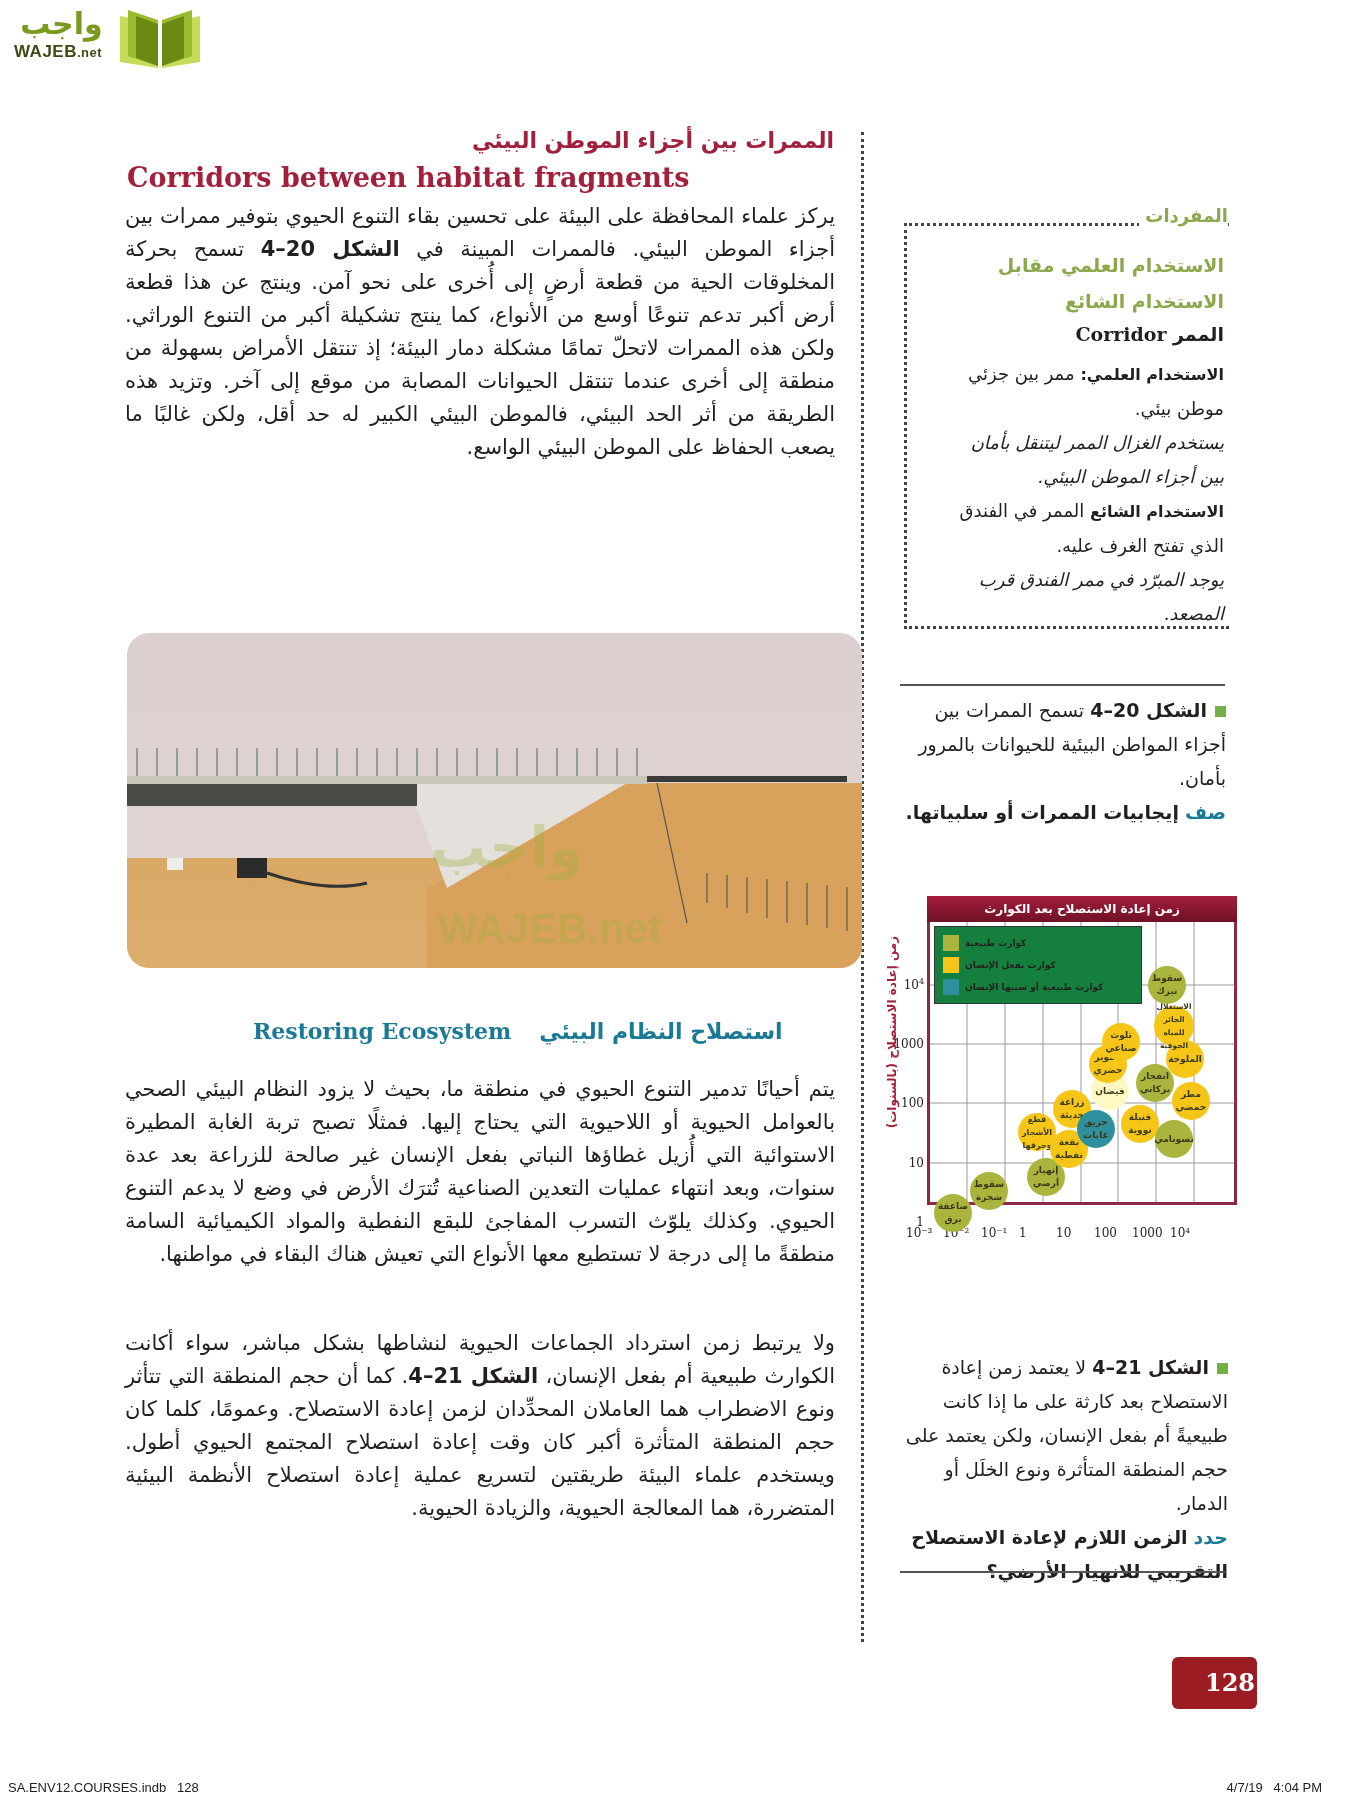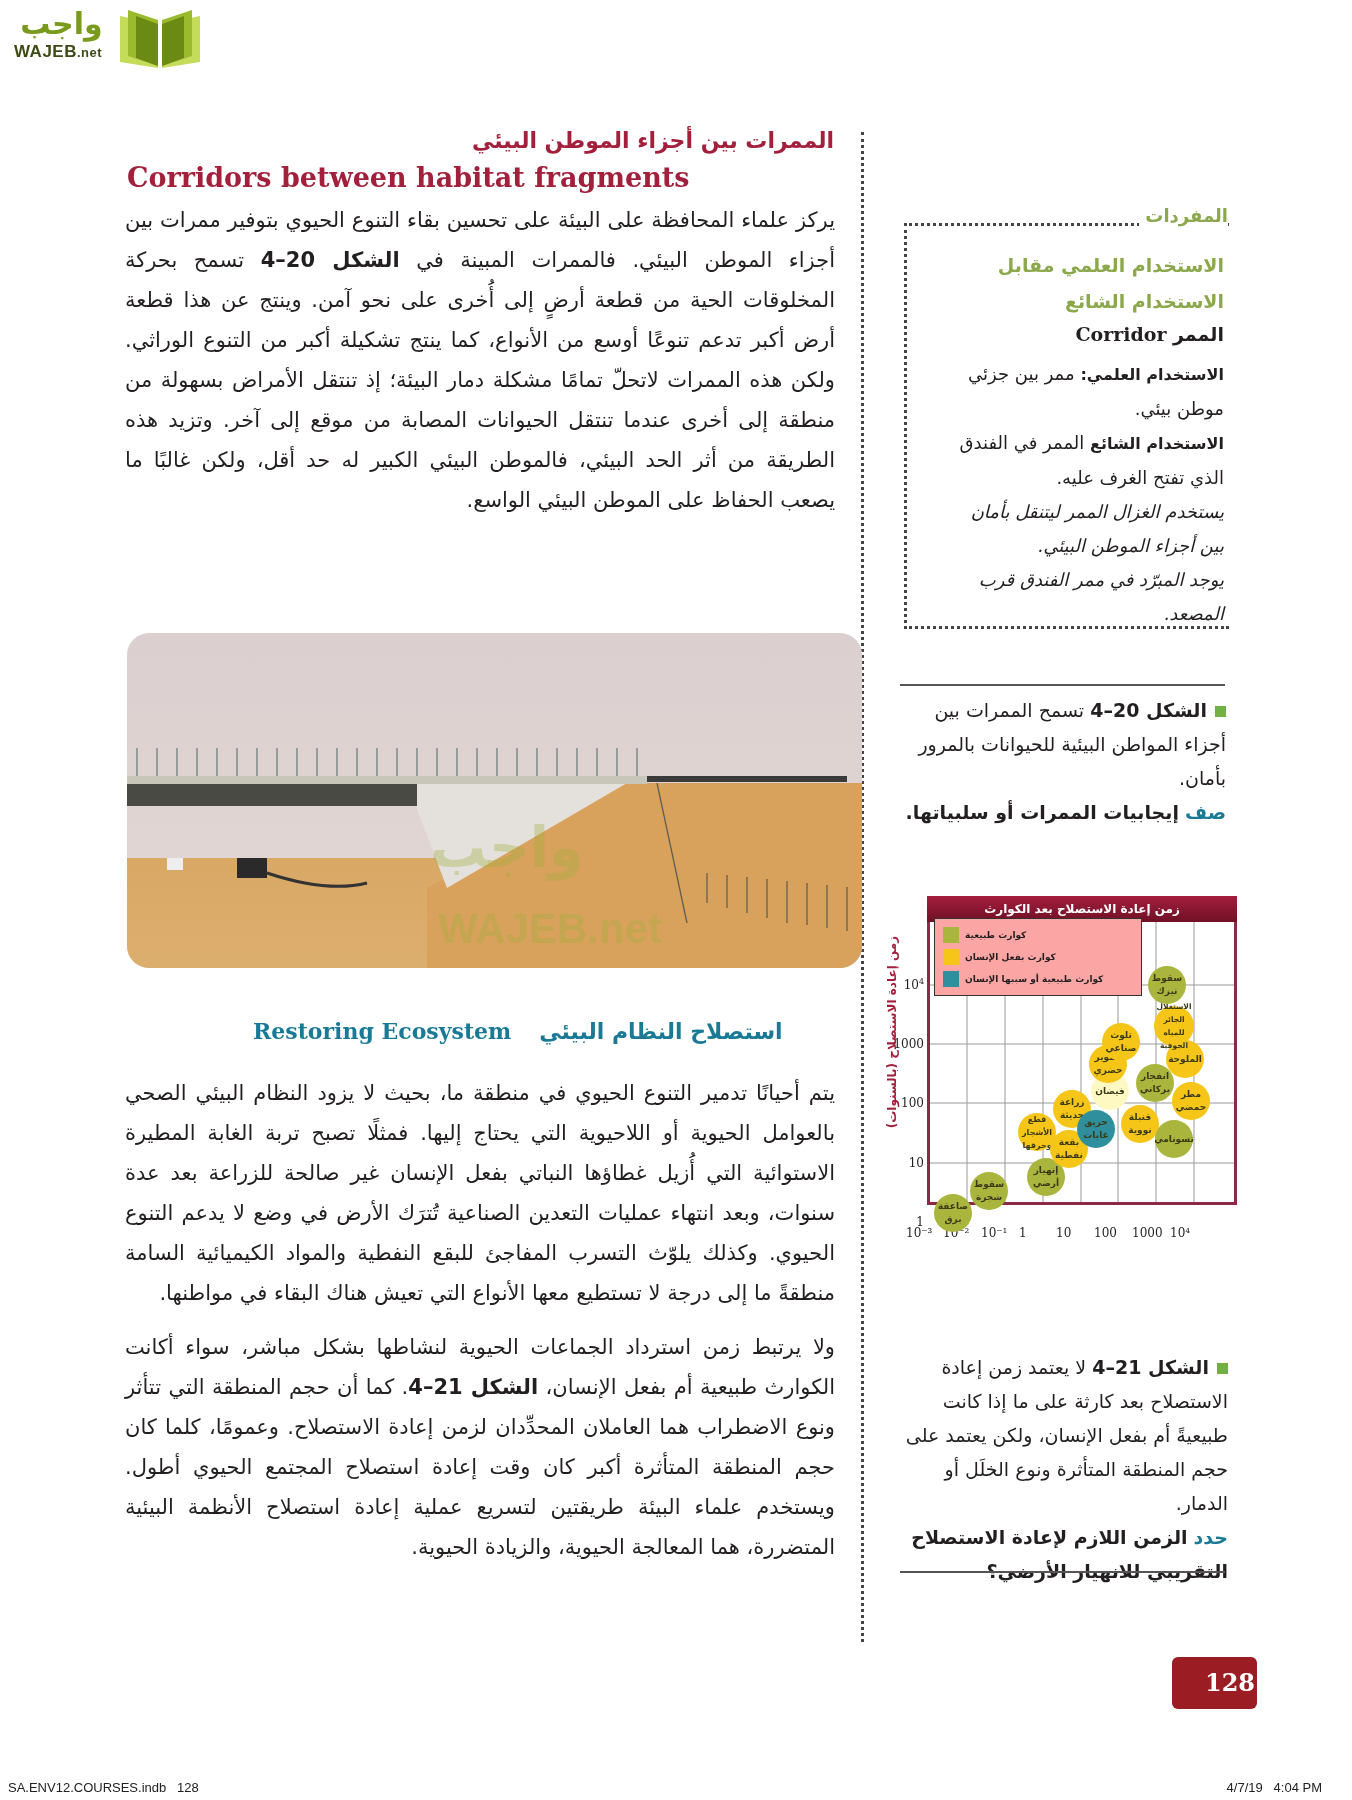--- a/index.html
+++ b/index.html
@@ -6,21 +6,21 @@
   body{width:1352px;height:1800px;position:relative;overflow:hidden;font-family:"DejaVu Sans",sans-serif;color:#231f20;}
   .abs{position:absolute;}
   .rtl{direction:rtl;text-align:right;}
   .logo{left:14px;top:6px;width:175px;height:60px;}
   .logo-ar{position:absolute;left:0;top:0;font-size:30px;font-weight:bold;color:#7a9a1e;direction:rtl;width:95px;text-align:center;line-height:36px;}
   .logo-en{position:absolute;left:0;top:36px;font-size:17px;font-weight:bold;color:#3d4a14;font-family:"Liberation Sans",sans-serif;letter-spacing:0.5px;}
   .logo-en small{font-size:13px;}
   .logo-book{position:absolute;left:104px;top:0;width:84px;height:62px;}
   .sec-title-ar{right:518px;top:128px;font-size:22px;font-weight:bold;color:#a3203c;}
   .sec-title-en{left:127px;top:162px;font-size:27px;font-weight:bold;color:#a3203c;font-family:"DejaVu Serif",serif;}
-  .para{font-size:21px;line-height:40px;color:#231f20;text-align:justify;text-align-last:right;}
+  .para{font-size:21px;line-height:33px;color:#231f20;text-align:justify;text-align-last:right;}
   .para b{font-weight:bold;}
   .p1{left:125px;top:200px;width:710px;}
   .col-divider{left:861px;top:132px;width:0;height:1510px;border-left:3px dotted #444;}
   .vocab{left:898px;top:205px;width:330px;height:420px;}
   .vocab-frame{position:absolute;left:6px;top:18px;width:322px;height:400px;border-left:3px dotted #444;border-top:3px dotted #444;border-bottom:3px dotted #444;}
   .vocab-head{position:absolute;right:0;top:0;background:#fff;padding-left:6px;font-size:18px;font-weight:bold;color:#8ca84c;}
   .vocab-sub{position:absolute;right:4px;top:42px;width:300px;font-size:19px;font-weight:bold;color:#8ca84c;line-height:36px;}
   .vocab-term{position:absolute;right:4px;top:118px;font-size:19px;font-weight:bold;}
   .vocab-term span.en{font-family:"DejaVu Serif",serif;}
   .vocab-body{position:absolute;right:4px;top:152px;width:270px;font-size:18px;line-height:34px;}
@@ -29,21 +29,21 @@
   .photo{left:127px;top:633px;width:735px;height:335px;border-radius:22px;overflow:hidden;}
   .cap-rule{left:900px;top:684px;width:325px;height:2px;background:#555;}
   .cap{left:898px;top:693px;width:328px;font-size:19px;line-height:34px;}
   .cap .sq{display:inline-block;width:11px;height:11px;background:#72b043;margin-left:8px;}
   .cap .fig{font-weight:bold;}
   .cap .verb{color:#1a7a95;font-weight:bold;}
   .cap .q{font-weight:bold;}
   .chart{left:872px;top:880px;width:370px;height:420px;}
   .chart-frame{position:absolute;left:55px;top:16px;width:304px;height:306px;border:3px solid #8c2a45;border-top:none;}
   .chart-title{position:absolute;left:55px;top:16px;width:310px;height:26px;background:linear-gradient(#a41d3c,#6f1126);color:#fff;font-size:12px;font-weight:bold;text-align:center;line-height:26px;direction:rtl;}
-  .legend{position:absolute;left:62px;top:38px;width:206px;height:76px;border:1.5px solid #333;background:#fca5a5;text-decoration:underline;}
+  .legend{position:absolute;left:62px;top:46px;width:206px;height:76px;border:1.5px solid #333;background:#15803d;text-decoration:underline;}
   .leg-item{position:absolute;left:8px;font-size:9px;font-weight:bold;direction:rtl;display:flex;align-items:center;gap:6px;}
   .leg-sw{width:16px;height:16px;display:inline-block;}
   .ytick{position:absolute;font-family:"DejaVu Serif",serif;font-size:12px;text-align:right;width:44px;}
   .xtick{position:absolute;font-family:"DejaVu Serif",serif;font-size:12px;width:40px;}
   .ylabel{position:absolute;left:-80px;top:145px;width:200px;transform:rotate(-90deg);font-size:12px;font-weight:bold;color:#a3203c;text-align:center;direction:rtl;}
   .xlabel{position:absolute;left:80px;top:365px;width:260px;font-size:12px;font-weight:bold;color:#a3203c;text-align:center;direction:rtl;line-height:24px;}
   .bubble{position:absolute;border-radius:50%;display:flex;align-items:center;justify-content:center;text-align:center;font-size:9px;font-weight:bold;color:#3a3a1a;line-height:13px;direction:rtl;}
   .s2{left:253px;top:1018px;font-size:22px;font-weight:bold;color:#1a7a95;}
   .s2 .en{font-family:"DejaVu Serif",serif;margin-right:28px;}
   .p2{left:125px;top:1073px;width:710px;}
@@ -81,22 +81,22 @@
 
 <div class="abs col-divider"></div>
 
 <div class="abs vocab rtl">
   <div class="vocab-frame"></div>
   <div class="vocab-head">المفردات</div>
   <div class="vocab-sub">الاستخدام العلمي مقابل الاستخدام الشائع</div>
   <div class="vocab-term"><span>الممر</span> <span class="en">Corridor</span></div>
   <div class="vocab-body">
     <div><span class="lbl">الاستخدام العلمي:</span> <span>ممر بين جزئي موطن بيئي.</span></div>
+    <div><i>يستخدم الغزال الممر ليتنقل بأمان بين أجزاء الموطن البيئي.</i></div>
     <div><span class="lbl">الاستخدام الشائع</span> <span>الممر في الفندق الذي تفتح الغرف عليه.</span></div>
-    <div><i>يستخدم الغزال الممر ليتنقل بأمان بين أجزاء الموطن البيئي.</i></div>
     <div><i>يوجد المبرّد في ممر الفندق قرب المصعد.</i></div>
   </div>
 </div>
 
 <div class="abs photo">
   <svg width="735" height="335" viewBox="0 0 735 335">
     <defs>
       <linearGradient id="sky" x1="0" y1="0" x2="0" y2="1">
         <stop offset="0" stop-color="#dccfcf"></stop>
           <stop offset="1" stop-color="#e3d8d6"></stop>

